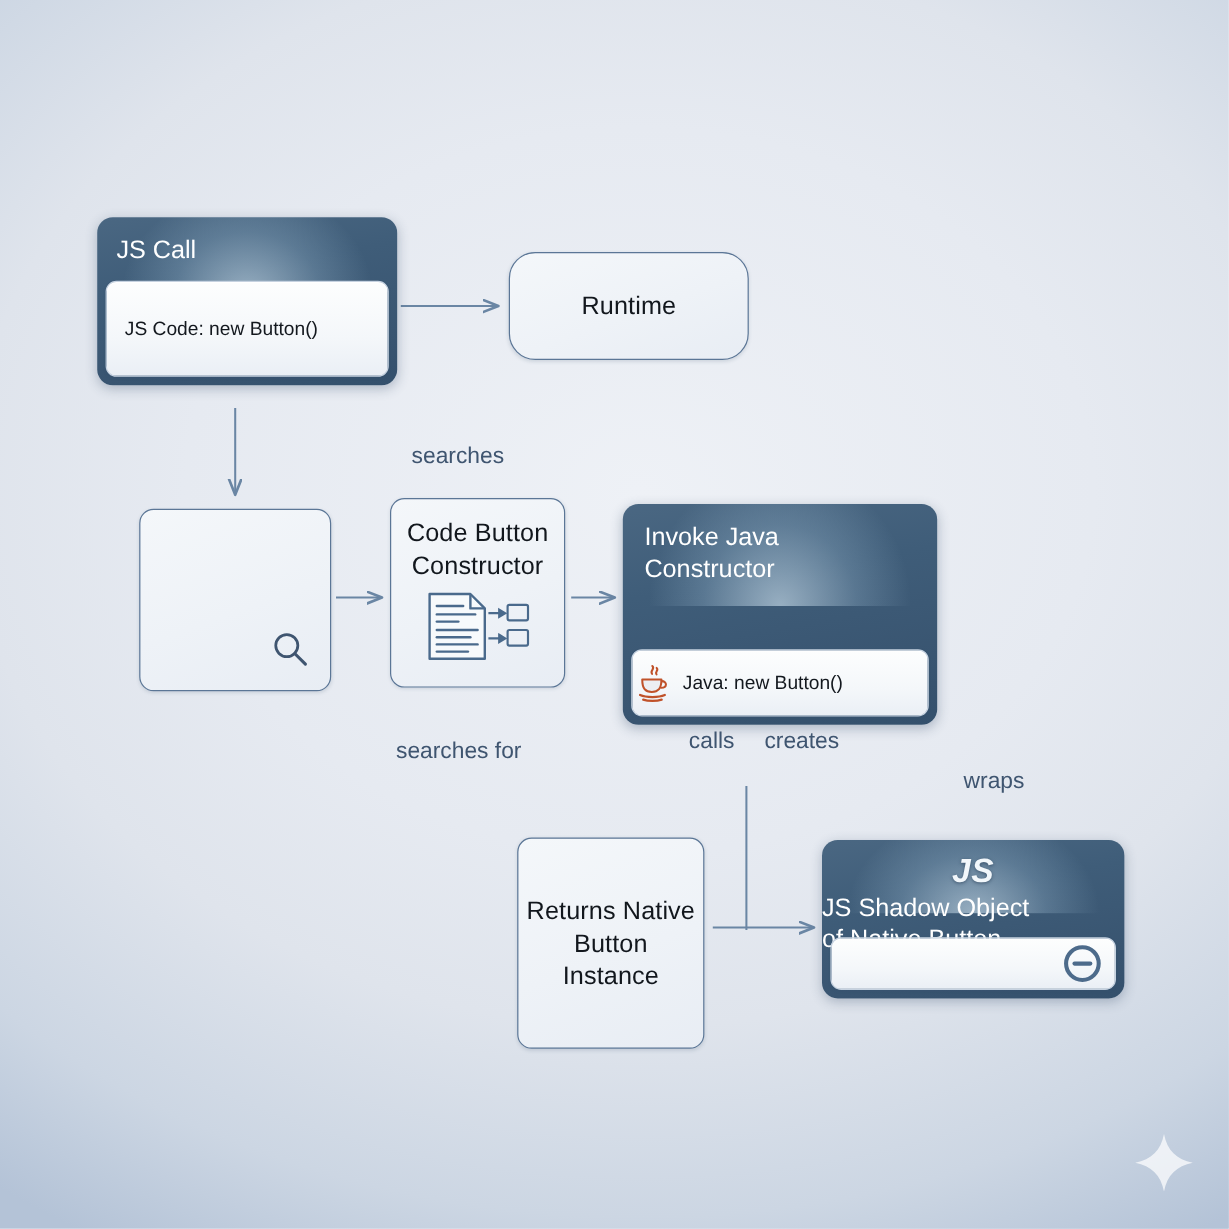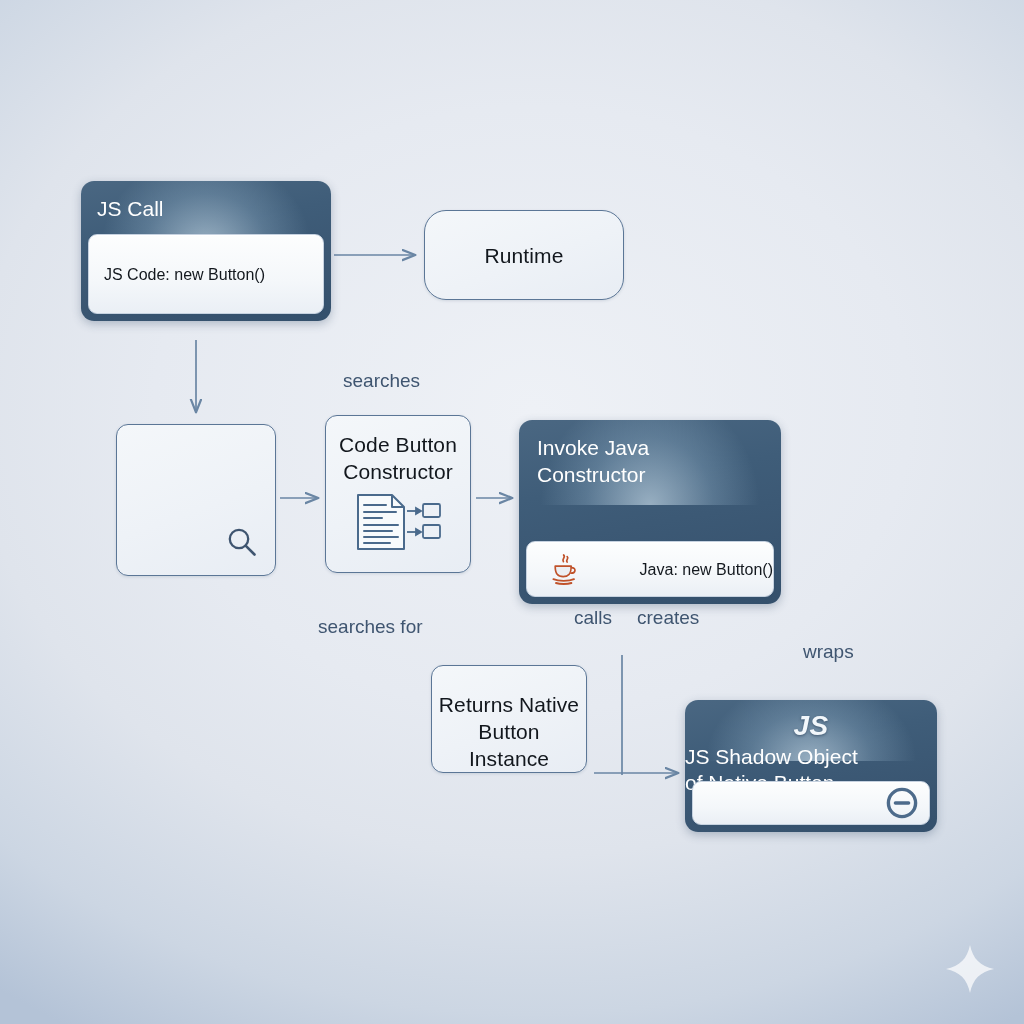--- a/index.html
+++ b/index.html
@@ -110,23 +110,23 @@
   #node-js-call .card-header { padding: 14px 0 0 16px; }
   #node-js-call .card-strip  { height: 78px; padding-left: 15px; }
 
   #node-runtime       { left: 424px; top: 210px; width: 200px; height: 90px; border-radius: 22px; }
 
   #node-query         { left: 116px; top: 424px; width: 160px; height: 152px; }
   #node-find          { left: 325px; top: 415px; width: 146px; height: 158px; }
 
   #node-invoke-java   { left: 519px; top: 420px; width: 262px; height: 184px; }
   #node-invoke-java .card-header { padding: 14px 0 0 18px; }
-  #node-invoke-java .card-strip  { height: 54px; padding-left: 22px; justify-content: space-between; }
-
-  #node-returns       { left: 431px; top: 665px; width: 156px; height: 108px; justify-content: flex-end; }
+  #node-invoke-java .card-strip  { height: 54px; padding-left: 2px; }
+
+  #node-returns       { left: 431px; top: 698px; width: 156px; height: 176px; }
 
   #node-shadow        { left: 685px; top: 700px; width: 252px; height: 132px; }
   #node-shadow .shadow-js {
     position: relative;
     text-align: center;
     color: #f2f7fb;
     font-size: 28px;
     font-weight: bold;
     font-style: italic;
     letter-spacing: 0.5px;
@@ -170,21 +170,21 @@
 
   
   .edge-label {
     position: absolute;
     color: #3f5570;
     font-size: 19px;
     line-height: 22px;
     white-space: nowrap;
   }
   #label-invokes     { left: 343px; top: 370px; }
-  #label-searches    { left: 318px; top: 616px; }
+  #label-searches    { left: 330px; top: 616px; }
   #label-calls       { left: 574px; top: 607px; }
   #label-creates     { left: 637px; top: 607px; }
   #label-wraps       { left: 803px; top: 641px; }
 
   
   #sparkle {
     position: absolute;
     left: 944px;
     top: 943px;
     width: 52px;

